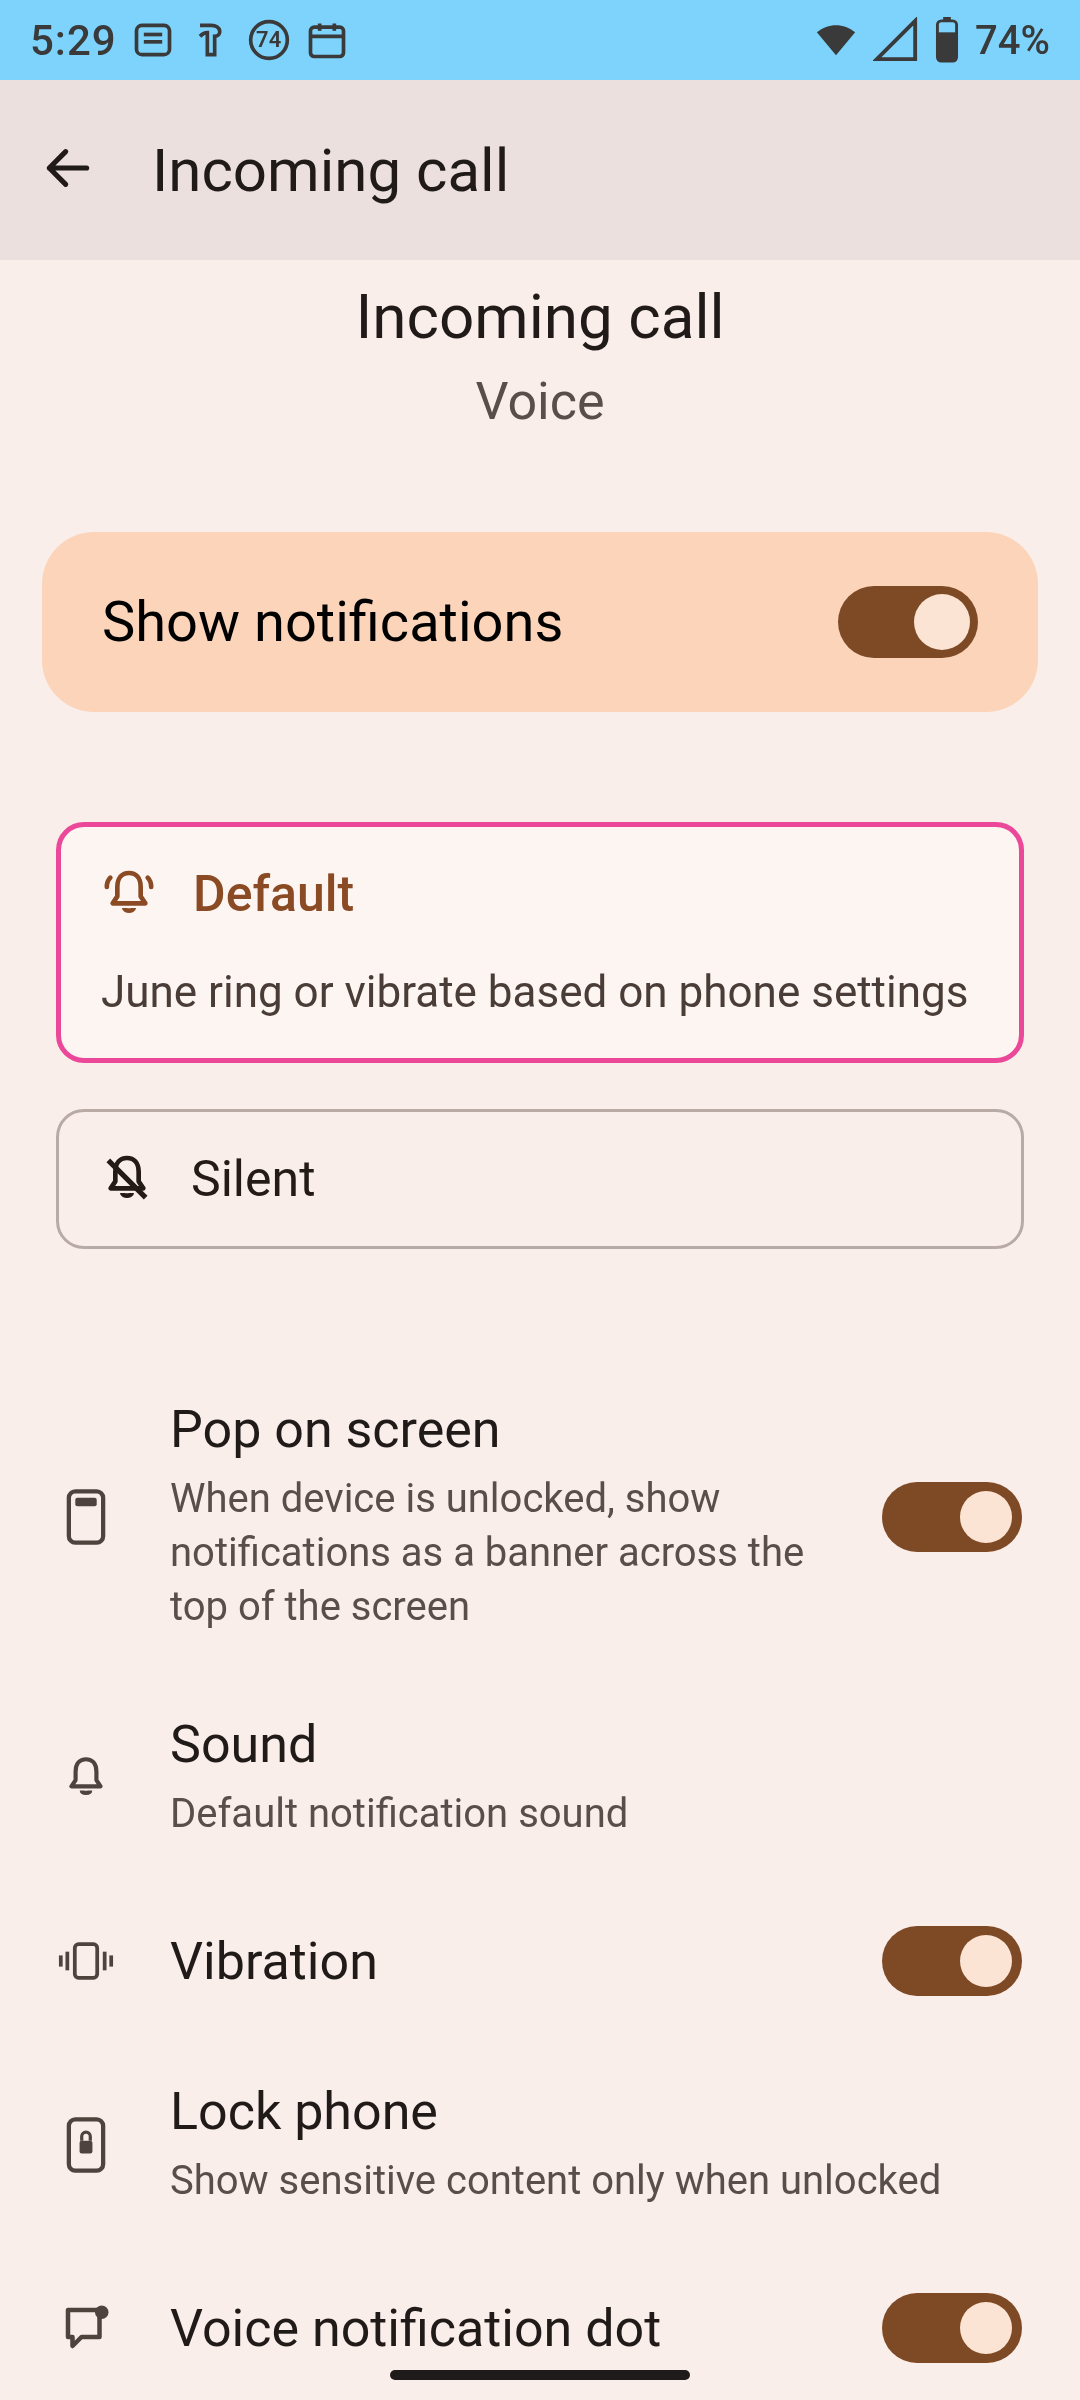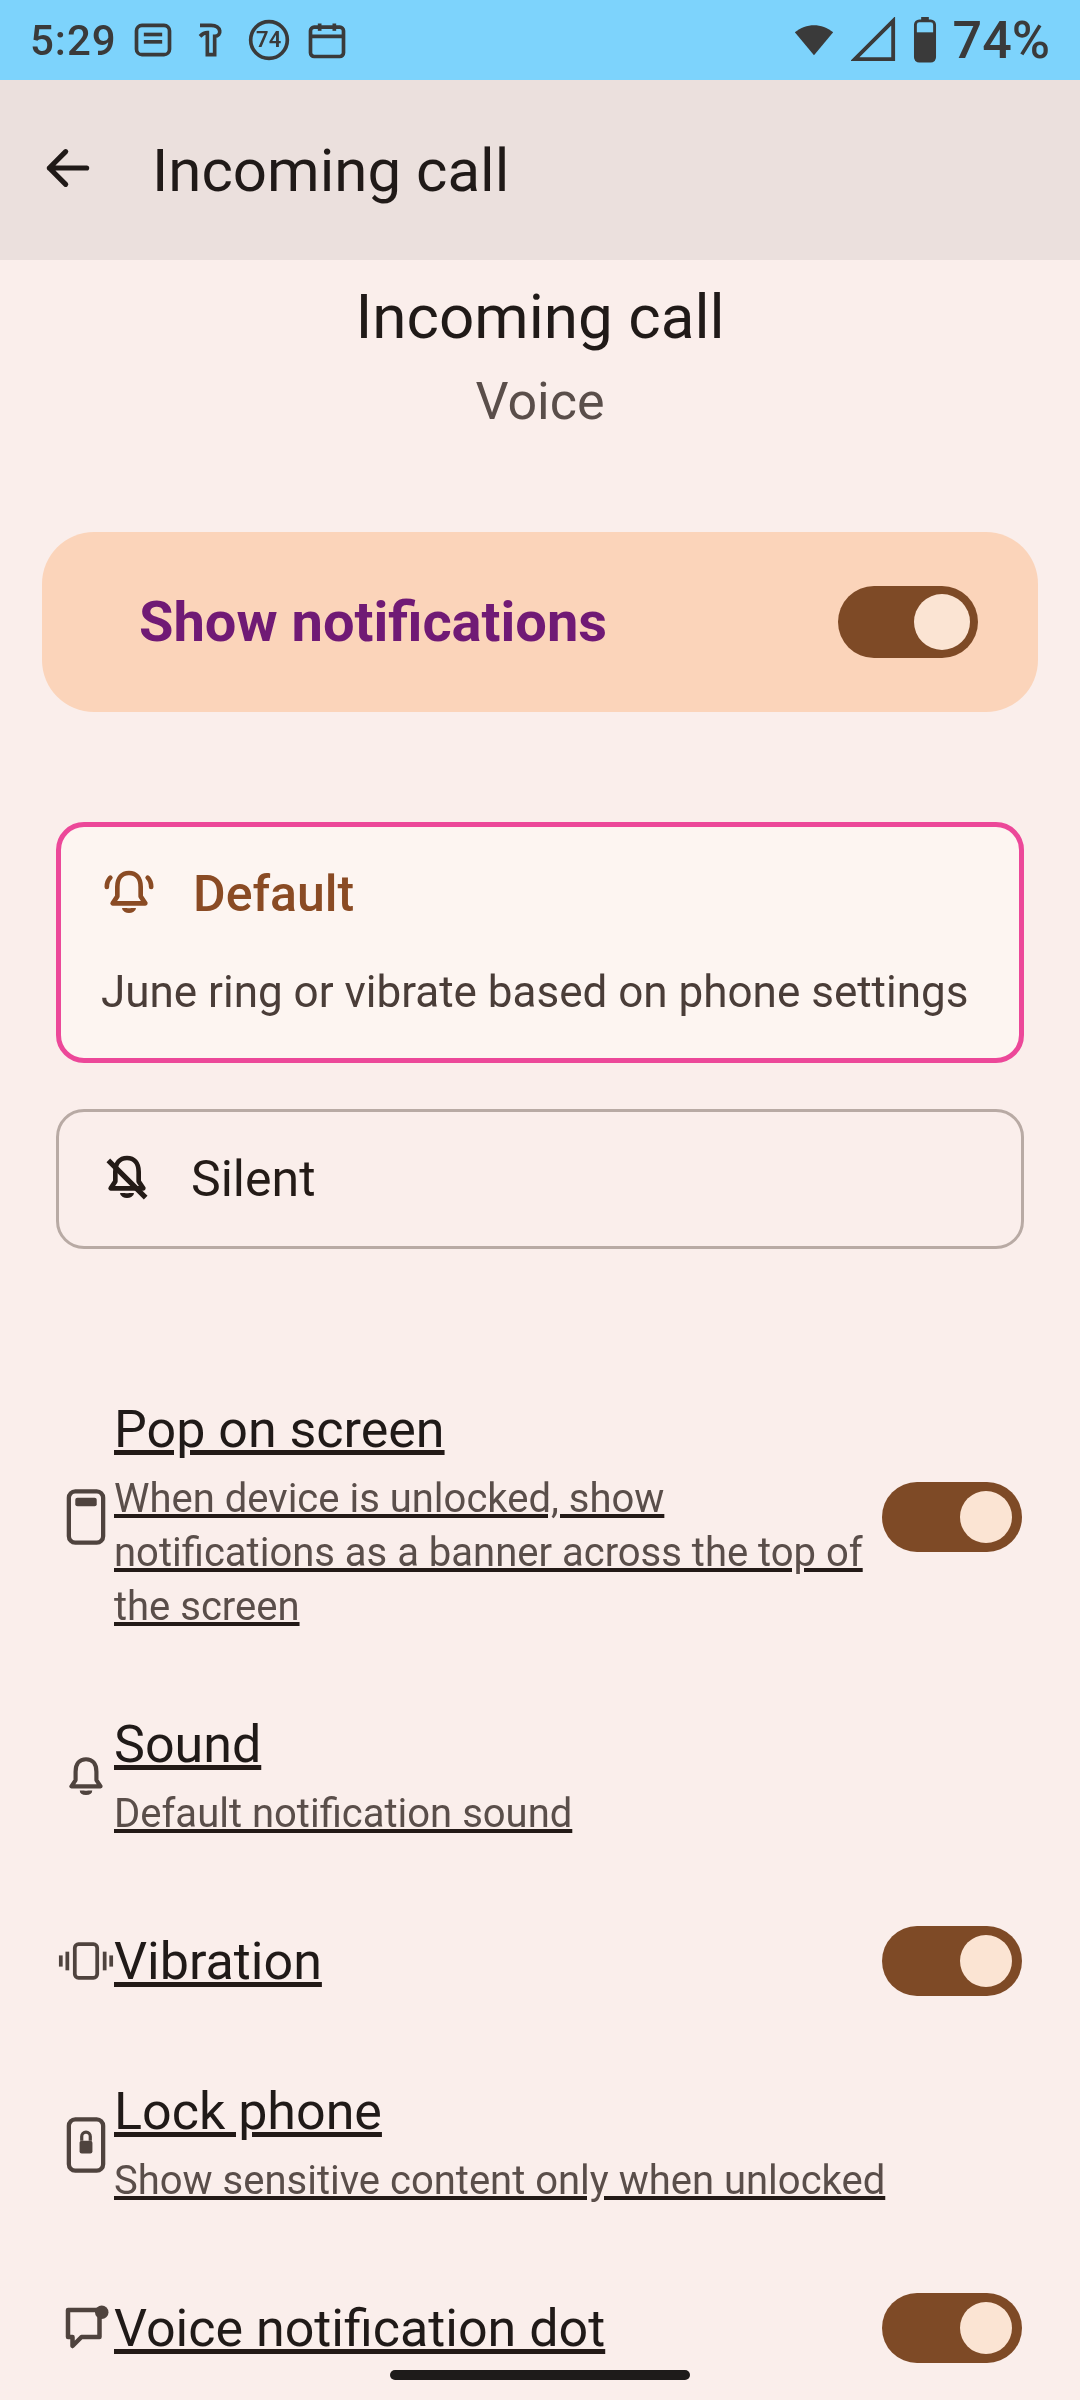--- a/index.html
+++ b/index.html
@@ -55,21 +55,21 @@
   
   .master-toggle-card {
     margin: 0 42px 110px 42px;
     background: #fbd4ba;
     border-radius: 52px;
     padding: 54px 60px;
     display: flex;
     align-items: center;
     justify-content: space-between;
   }
-  .master-toggle-label { font-size: 56px; font-weight: 700; color: #701a75; margin-left: 37px; }
+  .master-toggle-label { font-size: 56px; font-weight: 400; color: #000000; }
 
   
   .toggle {
     width: 140px; height: 72px;
     border-radius: 60px;
     position: relative;
     transition: background .2s;
   }
   .toggle.on { background: #7e4a26; }
   .toggle .knob {
@@ -106,23 +106,23 @@
   .mode-card.unselected .mode-card-title { color: #241b17; font-weight: 400; }
   .mode-card-desc { font-size: 44px; color: #4a3d38; margin-top: 42px; line-height: 1.25; }
 
   .mode-icon svg { display: block; }
 
   
   .settings-list { padding: 0 58px; }
   .setting-row {
     display: flex;
     align-items: center;
+    gap: 56px;
     padding: 40px 0;
     min-height: 160px;
-    text-decoration: underline;
   }
   .setting-icon {
     width: 56px;
     display: flex; align-items: center; justify-content: center;
     flex-shrink: 0;
     color: #4f433e;
   }
   .setting-text { flex: 1; }
   .setting-title { font-size: 52px; font-weight: 400; color: #201a18; }
   .setting-desc  { font-size: 40px; font-weight: 400; color: #5a4e4a; margin-top: 12px; line-height: 1.35; }
@@ -185,21 +185,21 @@
           <path d="M2 22 L22 22 L22 2 Z" fill="none" stroke="#3a3a3a" stroke-width="2"></path>
         </svg>
     </span>
     <span class="status-icon">
       <svg width="28" height="46" viewBox="0 0 12 24">
           <rect x="1" y="2" width="10" height="21" rx="2" fill="none" stroke="#3a3a3a" stroke-width="1.5"></rect>
           <rect x="1" y="8" width="10" height="15" fill="#3a3a3a"></rect>
           <rect x="4" y="0" width="4" height="2" fill="#3a3a3a"></rect>
         </svg>
     </span>
-    <span style="font-size:52px;">74%</span>
+    <span style="font-size:40px;">74%</span>
   </div>
 </div>
 
 <div class="header-bar">
   <div class="back-btn">
     <span>
       <svg width="56" height="56" viewBox="0 0 24 24">
           <path d="M20 12 H4 M11 5 L4 12 L11 19" fill="none" stroke="#201a18" stroke-width="2.2" stroke-linecap="round" stroke-linejoin="round"></path>
         </svg>
     </span>

